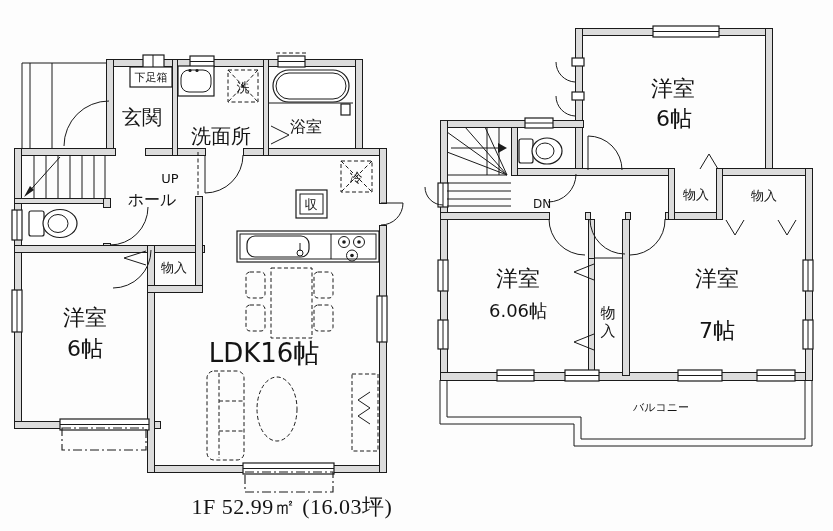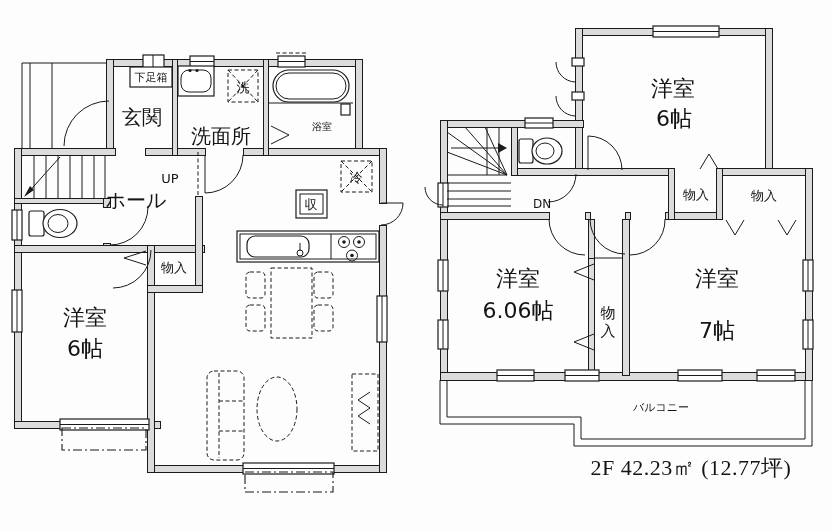--- a/index.html
+++ b/index.html
@@ -274,35 +274,36 @@
   <g>
     <path class="ln thin" d="M 440,380 L 440,424 L 574,424 L 574,446 L 812,446 L 812,380"></path>
     <path class="ln thin" d="M 447,380 L 447,417 L 581,417 L 581,439 L 805,439 L 805,380"></path>
   </g>
 </svg>
 
 <div class="lbl" style="left:151px;top:77px;font-size:11px;">下足箱</div>
 <div class="lbl" style="left:142px;top:117px;font-size:20px;">玄関</div>
 <div class="lbl" style="left:221px;top:136px;font-size:20px;">洗面所</div>
 <div class="lbl" style="left:243px;top:87px;font-size:13px;">洗</div>
-<div class="lbl" style="left:322px;top:127px;font-size:10px;">浴室</div>
+<div class="lbl" style="left:306px;top:127px;font-size:16px;">浴室</div>
 <div class="lbl" style="left:123px;top:178px;font-size:13px;margin-left:47px;">UP</div>
-<div class="lbl" style="left:136px;top:200px;font-size:20px;">ホール</div>
+<div class="lbl" style="left:152px;top:200px;font-size:16px;">ホール</div>
 <div class="lbl" style="left:174px;top:267px;font-size:13px;">物入</div>
 <div class="lbl" style="left:85px;top:318px;font-size:22px;">洋室</div>
 <div class="lbl" style="left:85px;top:349px;font-size:22px;">6帖</div>
+<div class="lbl" style="left:264px;top:353px;font-size:26px;">LDK16帖</div>
 <div class="lbl" style="left:311px;top:204px;font-size:13px;">収</div>
 <div class="lbl" style="left:356px;top:177px;font-size:13px;">冷</div>
+<div class="lbl serif" style="left:292px;top:507px;font-size:22px;">1F 52.99㎡ (16.03坪)</div>
 
 <div class="lbl" style="left:673px;top:89px;font-size:22px;">洋室</div>
 <div class="lbl" style="left:674px;top:119px;font-size:22px;">6帖</div>
 <div class="lbl" style="left:542px;top:204px;font-size:12px;">DN</div>
 <div class="lbl" style="left:696px;top:194px;font-size:13px;">物入</div>
 <div class="lbl" style="left:764px;top:195px;font-size:13px;">物入</div>
 <div class="lbl" style="left:518px;top:279px;font-size:22px;">洋室</div>
-<div class="lbl" style="left:518px;top:311px;font-size:22px;">6.06帖</div>
+<div class="lbl" style="left:518px;top:311px;font-size:18px;">6.06帖</div>
 <div class="lbl vert" style="left:608px;top:322px;font-size:15px;">物入</div>
 <div class="lbl" style="left:717px;top:279px;font-size:22px;">洋室</div>
 <div class="lbl" style="left:717px;top:311px;font-size:22px;margin-top:20px;">7帖</div>
 <div class="lbl" style="left:661px;top:407px;font-size:11px;">バルコニー</div>
-<div class="lbl serif" style="left:691px;top:468px;font-size:22px;">2F 42.23㎡ (12.77坪)</div>
 
 </div>
 
 </body></html>

